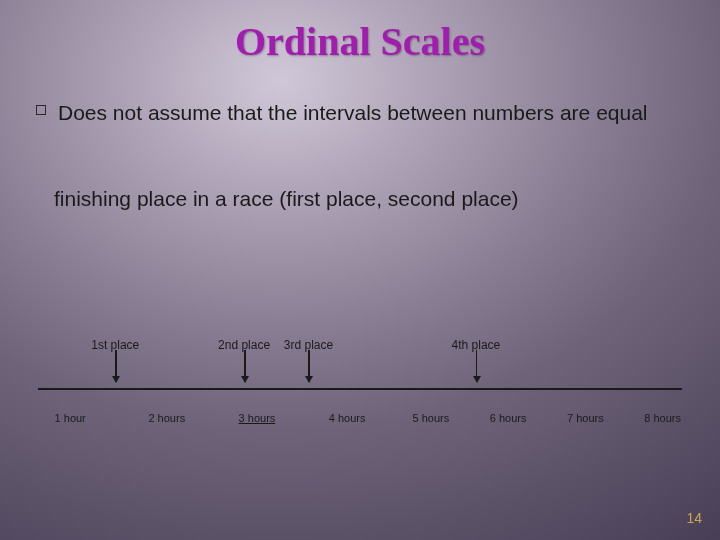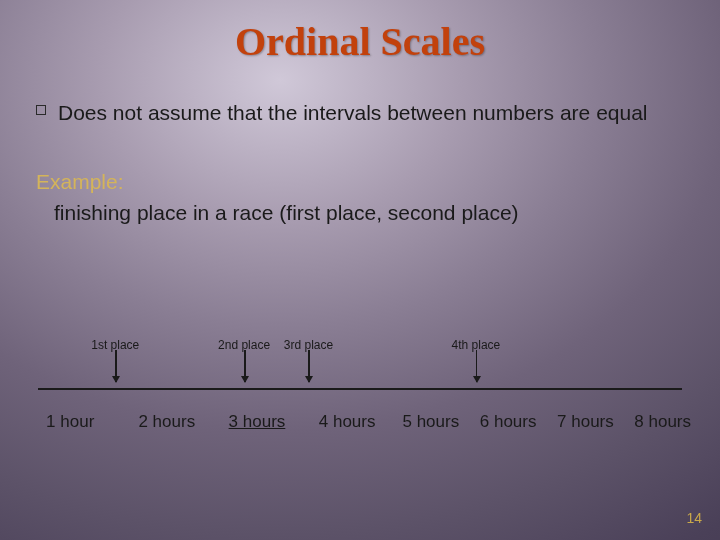--- a/index.html
+++ b/index.html
@@ -14,33 +14,33 @@
       #5c5268 65%,
       #4a4058 80%,
       #3d3448 100%);
     position: relative;
     color: #1a1a1a;
   }
   .title {
     font-family: Georgia, 'Times New Roman', serif;
     font-size: 40px;
     font-weight: bold;
-    color: #c2410c;
+    color: #a21caf;
     text-align: center;
     padding-top: 18px;
     text-shadow: 1px 1px 2px rgba(0,0,0,0.3);
   }
   .content {
     padding: 34px 36px 0 36px;
   }
   .bullet-row {
     display: flex;
     align-items: flex-start;
     gap: 12px;
-    margin-bottom: 40px;
+    margin-bottom: 57px;
   }
   .bullet-marker {
     width: 10px;
     height: 10px;
     border: 1.5px solid #2a2a2a;
     margin-top: 6px;
     flex-shrink: 0;
   }
   .bullet-text {
     font-size: 21px;
@@ -101,21 +101,21 @@
     left: 0;
     right: 0;
     height: 1.5px;
     background: #1a1a1a;
   }
   .hours-row {
     position: absolute;
     top: 82px;
     width: 100%;
     height: 18px;
-    font-size: 17px;
+    font-size: 11px;
     color: #1a1a1a;
   }
   .hour-label {
     position: absolute;
     transform: translateX(-50%);
     white-space: nowrap;
   }
   .page-number {
     position: absolute;
     right: 18px;
@@ -129,21 +129,20 @@
 <body>
 
 <div class="title">Ordinal Scales</div>
 
 <div class="content">
   <div class="bullet-row">
     <div class="bullet-marker"></div>
     <div class="bullet-text">Does not assume that the intervals between numbers are equal</div>
   </div>
   <div class="example-block">
-    <div class="example-label">Example:</div>
     <div class="example-body">finishing place in a race (first place, second place)</div>
   </div>
 </div>
 
 <div class="diagram">
   <div class="places-row" id="places-row">
       <div class="place-label" style="left: 12%;">1st place</div>
       <div class="place-label" style="left: 32%;">2nd place</div>
       <div class="place-label" style="left: 42%;">3rd place</div>
       <div class="place-label" style="left: 68%; text-align: right;">4th place</div>

